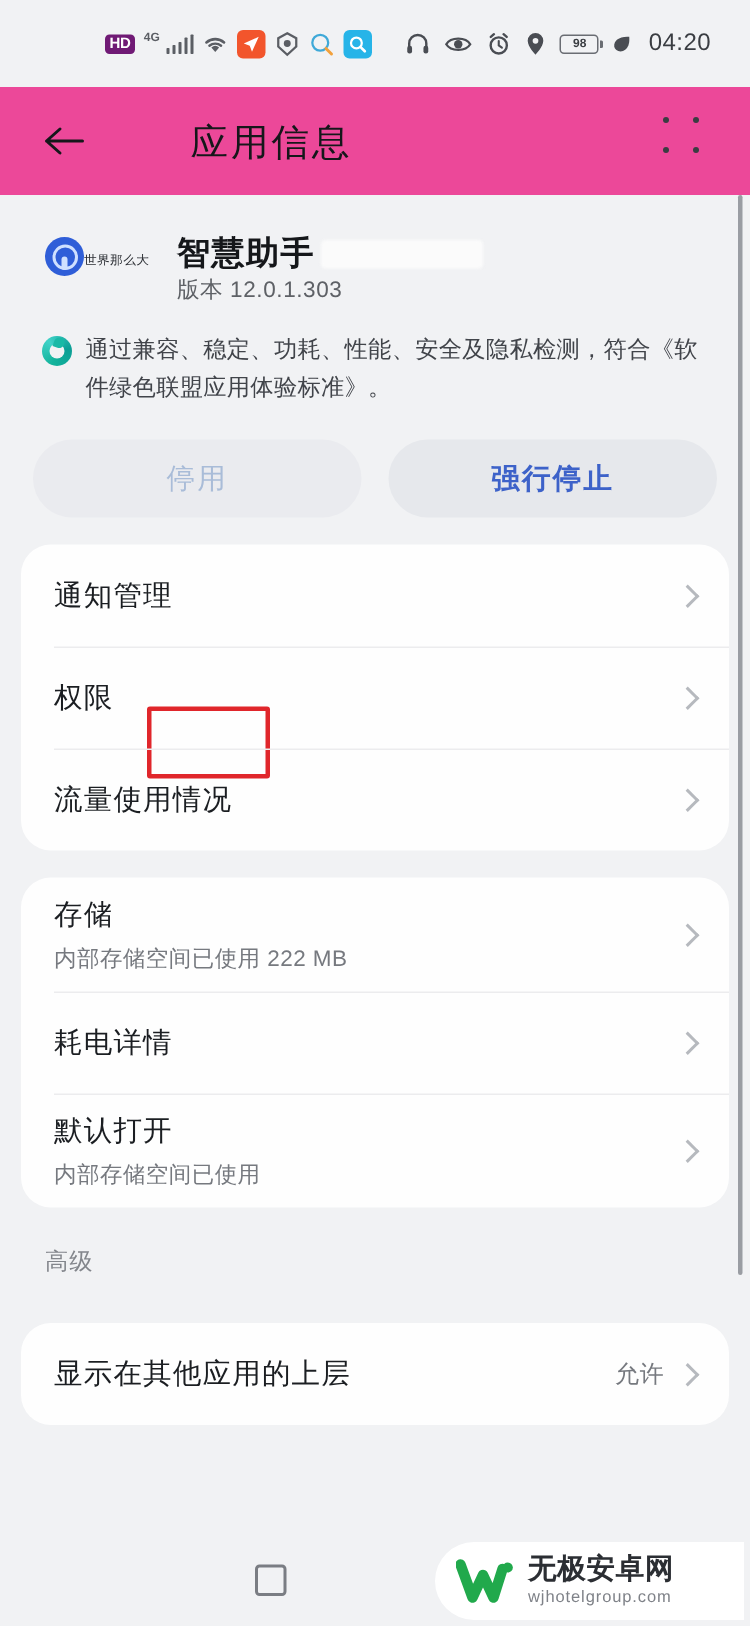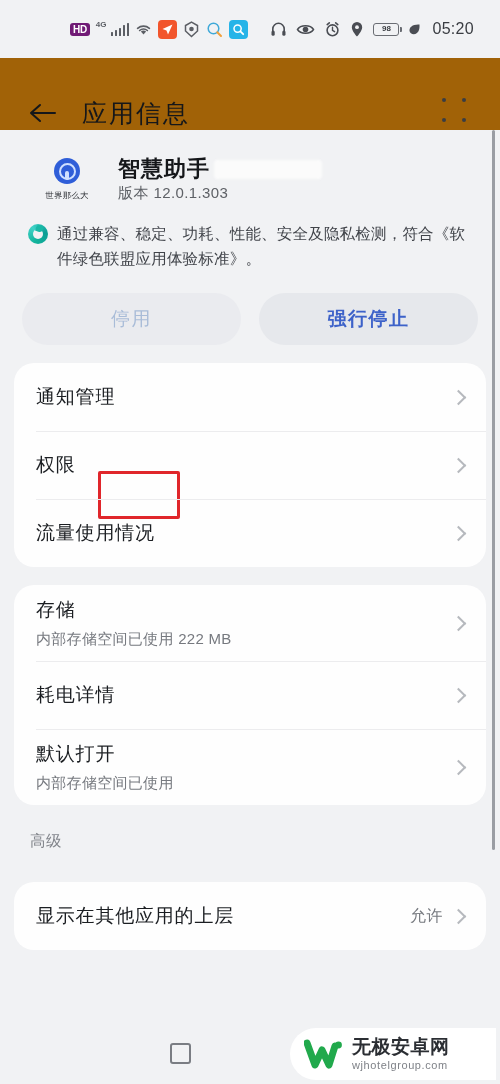--- a/index.html
+++ b/index.html
@@ -42,40 +42,40 @@
   .batt {
     width:26px; height:13px; border:1.6px solid #6a6d73; border-radius:3px;
     display:flex; align-items:center; justify-content:center; position:relative;
   }
   .batt:after{content:"";position:absolute;right:-4px;top:3.5px;width:2px;height:5px;background:#6a6d73;border-radius:0 1px 1px 0;}
   .batt span{font-size:8px;font-weight:bold;color:#3a3d42;line-height:1;}
 
   
   .header {
     height: 72px; flex: 0 0 72px;
-    display: flex; align-items: flex-end;
-    padding: 0 26px; background: #a16207;
+    display: flex; align-items: center;
+    padding: 0 26px; background: #ec4899; gap: 45px;
   }
   .back-arrow { width: 34px; height: 34px; display:flex; align-items:center; justify-content:center; cursor:pointer;}
   .page-title { font-size: 25px; color: #15171a; margin-left: 22px; letter-spacing: 2px; font-weight: 500;}
   .menu-dots { margin-left:auto; width:32px; height:32px; display:grid; grid-template-columns:1fr 1fr; grid-template-rows:1fr 1fr; gap:7px; place-content:center; cursor:pointer;}
   .menu-dots i { width:4px;height:4px;border-radius:50%;background:#3a3d42;display:block;}
 
   
   .scroll {
     flex: 1 1 auto; position: relative; overflow: hidden; background:#f1f2f4;
   }
   .scrollbar {
     position:absolute; right:5px; top:0px; width:3px; height:720px;
     background:#9a9da3; border-radius:2px;
   }
 
   
   .appblock { display:flex; padding: 22px 30px 4px 30px; align-items:flex-start; }
-  .appicon-wrap { width:74px; display:flex; flex-direction:column; align-items:center; padding-top:6px;}
+  .appicon-wrap { width:74px; display:flex; flex-direction:row; align-items:center; padding-top:6px;}
   .appicon {
     width:26px;height:26px;border-radius:50%;
     background:#2f5ed8;
     display:flex;align-items:center;justify-content:center;
     position:relative;
   }
   .appicon:before{content:"";width:13px;height:13px;border-radius:50%;border:2.2px solid #cfe0ff;}
   .appicon:after{content:"";position:absolute;width:4px;height:9px;background:#cfe0ff;border-radius:2px;bottom:4px;}
   .appicon-label { font-size:8.5px; color:#2b2e33; margin-top:6px; letter-spacing:0.2px; transform:scaleY(0.95);}
   .appmeta { padding-left:14px; padding-top:2px; }
@@ -220,21 +220,21 @@
           </svg>
       </span>
       <span class="batt">
           <span>98</span>
         </span>
       <span class="ic">
         <svg width="13" height="13" viewBox="0 0 13 13">
             <path d="M11.5 1.5 C5 1 1 4 1.5 8 C2 11 6 12.5 9 10 C11.5 7.8 11.7 4.5 11.5 1.5 Z" fill="#4a4d53"></path>
           </svg>
       </span>
-      <span class="time">05:20</span>
+      <span class="time">04:20</span>
     </div>
   </div>
 
   <div class="header">
     <div class="back-arrow">
       <svg width="30" height="24" viewBox="0 0 30 24">
           <path d="M12 4 L3 12 L12 20 M3 12 H27" stroke="#15171a" stroke-width="2" fill="none" stroke-linecap="round" stroke-linejoin="round"></path>
         </svg>
     </div>
     <div class="page-title">应用信息</div>

